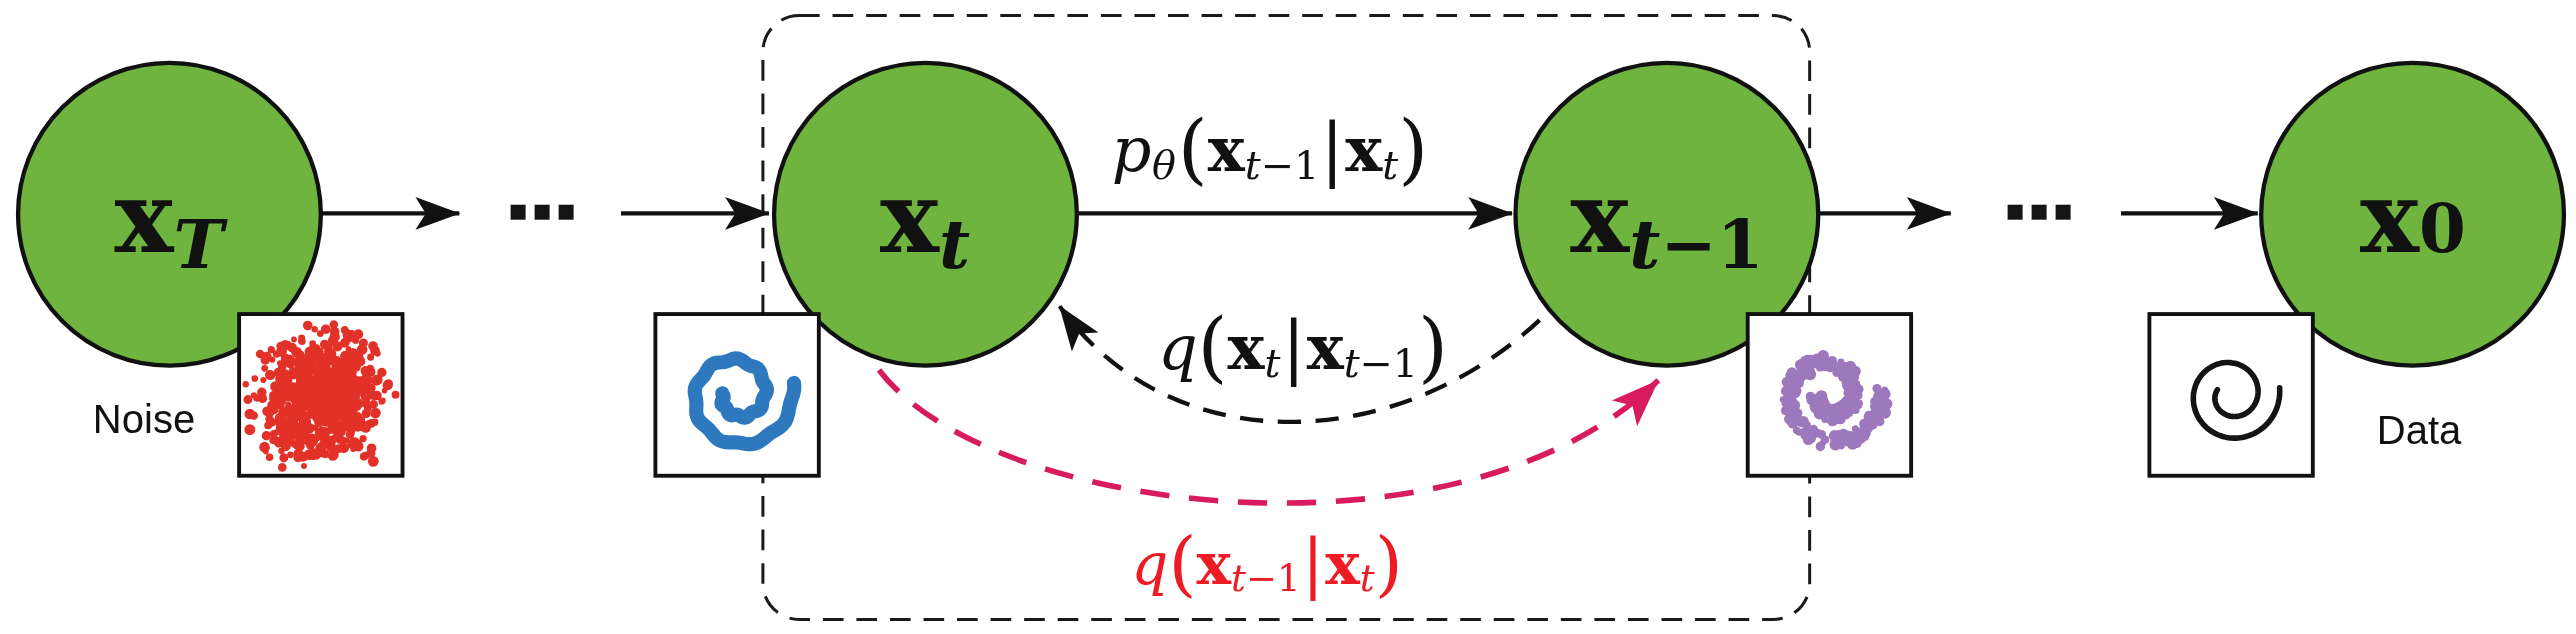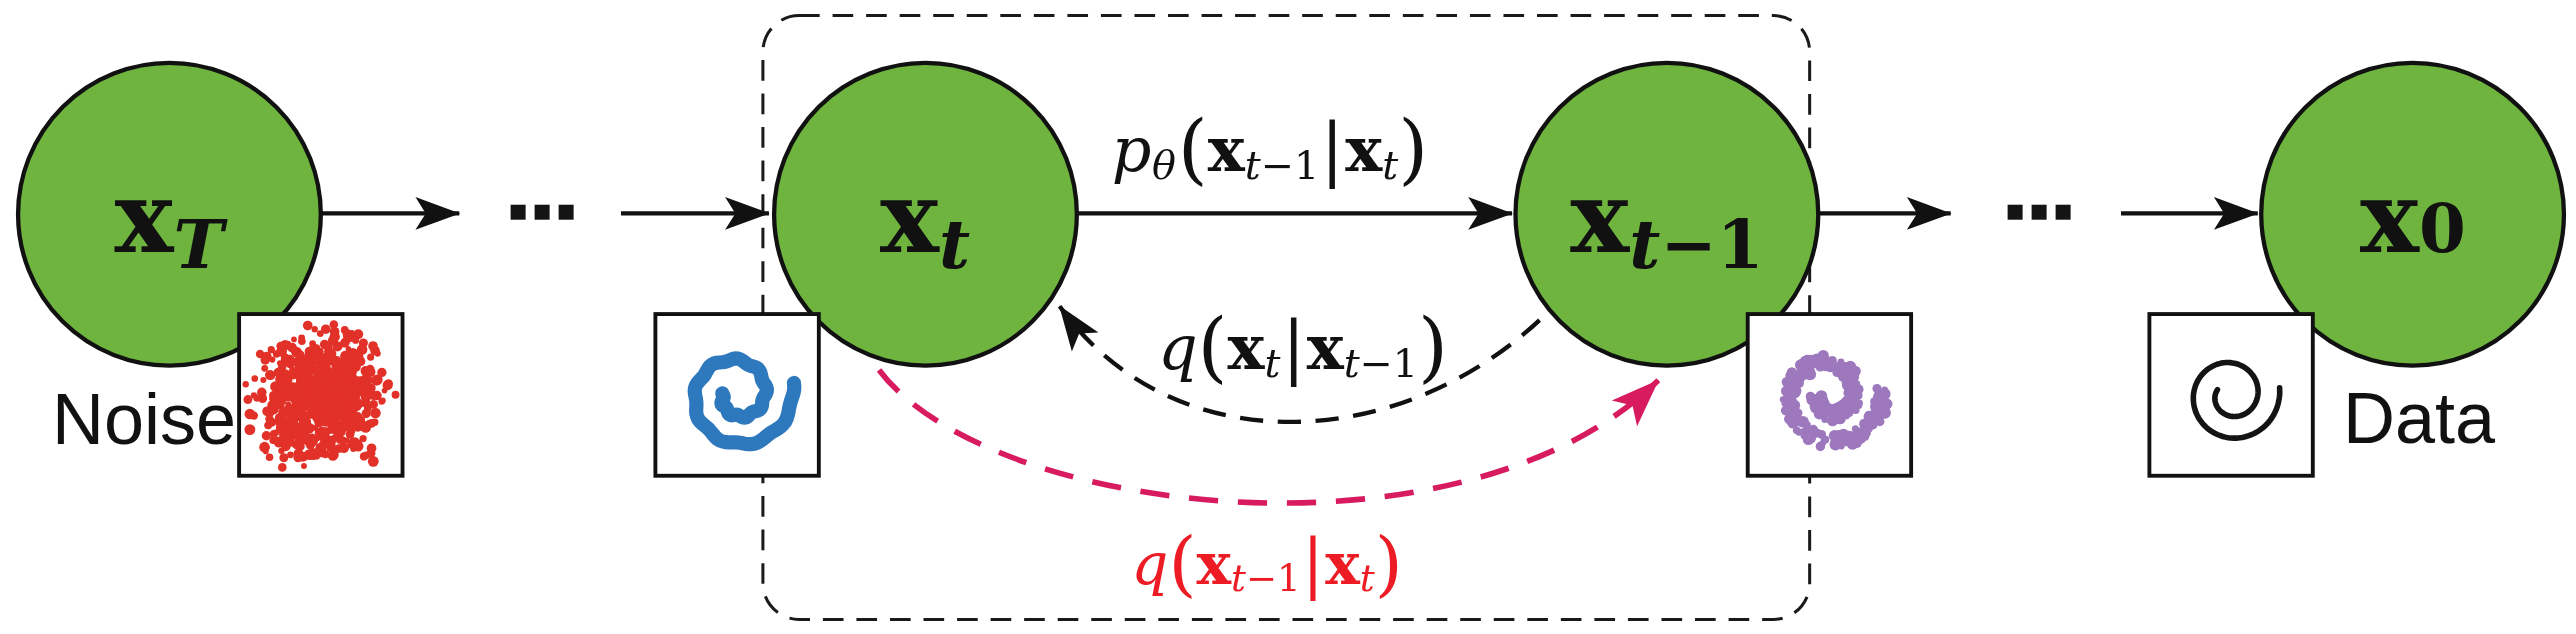--- a/index.html
+++ b/index.html
@@ -14,21 +14,21 @@
   
   .eq{display:flex;align-items:baseline;color:#111;font-size:62px;}
   .eq .fn{font-style:italic;}
   .eq .fnsub{font-size:0.64em;font-style:italic;position:relative;top:0.2em;margin:0 0.05em 0 0.01em;}
   .eq .bx{font-weight:bold;}
   .eq .sub{font-size:0.64em;position:relative;top:0.2em;display:flex;}
   .eq .paren{font-size:1.24em;font-weight:400;position:relative;top:0.05em;}
   .eq .bar{font-size:1.12em;position:relative;top:0.03em;padding:0 0.02em;}
   .eq-unknown{font-size:58px;}
   .eq-unknown .suffix{font-family:"Liberation Sans",sans-serif;font-size:0.9em;margin-left:0.4em;position:relative;top:-0.04em;}
-  .caption{font-family:"Liberation Sans",sans-serif;font-size:72px;color:#111;}
+  .caption{font-family:"Liberation Sans",sans-serif;font-size:40px;color:#111;}
   .dots{display:flex;gap:9.5px;}
   .dots i{width:14.6px;height:14.6px;background:#141414;display:block;}
 </style>
 </head>
 <body>
 
 <div id="stage">
 
   <svg id="gfx" width="2576" height="635" viewBox="0 0 2995 738">
     <defs>
@@ -1247,16 +1247,16 @@
     <span class="bar">|</span>
     <span class="bx">x</span>
     <span class="sub">
         <span class="it">t</span>
         <span></span>
       </span>
     <span class="paren">)</span>
   </div>
 
   <div class="abs caption" style="left:144px;top:419px">Noise</div>
-  <div class="abs caption" style="left:2419px;top:418px">Data</div>
+  <div class="abs caption" style="left:2419px;top:430px">Data</div>
 
 </div>
 
 
 </body></html>

